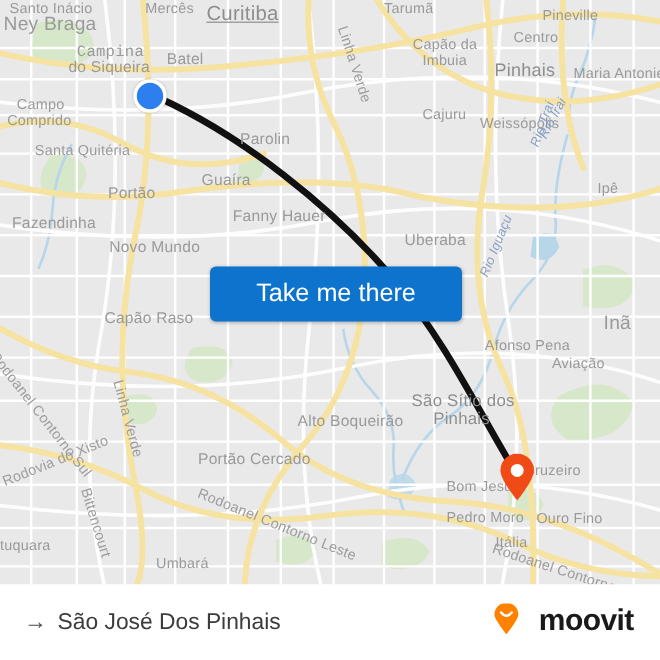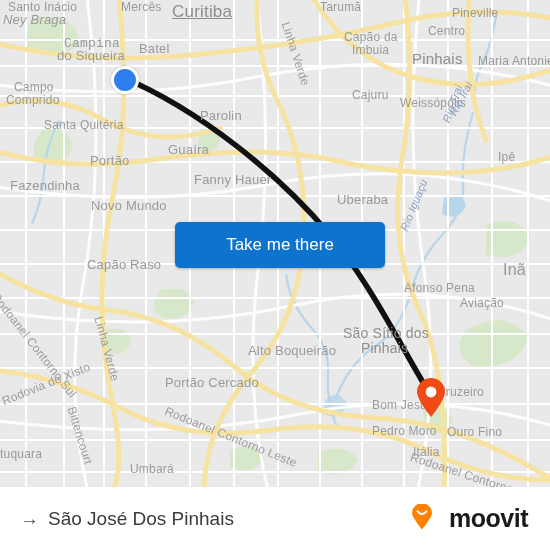--- a/index.html
+++ b/index.html
@@ -38,21 +38,21 @@
     left:111px;top:66px;
   }
   .dest-pin{
     position:absolute;left:416px;top:378px;width:30px;height:40px;
   }
 
   
   .cta{
     position:absolute;left:175px;top:222px;width:210px;height:46px;
     background:#0d73cc;border:none;border-radius:5px;
-    color:#ffffff;font-size:17px;font-family:"Liberation Sans", sans-serif;
+    color:#ffffff;font-size:21px;font-family:"Liberation Sans", sans-serif;
     cursor:pointer;
     box-shadow:0 1px 3px rgba(0,0,0,.25);
     display:flex;align-items:center;justify-content:center;
     padding:0;
     text-align:right;
   }
 
   
   .attrib{
     position:absolute;left:0;top:462px;width:550px;height:25px;
@@ -178,34 +178,34 @@
         <path d="M122 77 C 200 110, 280 175, 330 235 C 372 286, 400 345, 431 396" stroke="#111111" stroke-width="5.5" fill="none" stroke-linecap="round"></path>
       </g>
     </svg>
 
     <div id="labels">
         <div class="maplabel " style="left: 8px; top: 0px; font-size: 12px;">Santo Inácio</div>
         <div class="maplabel " style="left: 121px; top: 0px; font-size: 12px;">Mercês</div>
         <div class="maplabel city" style="left: 172px; top: 2px; font-size: 17px; text-decoration: underline;">Curitiba</div>
         <div class="maplabel " style="left: 320px; top: 0px; font-size: 12px;">Tarumã</div>
         <div class="maplabel " style="left: 452px; top: 6px; font-size: 12px;">Pineville</div>
-        <div class="maplabel " style="left: 3px; top: 12px; font-size: 13px; font-style: italic;">Ney Braga</div>
+        <div class="maplabel " style="left: 3px; top: 12px; font-size: 16px;">Ney Braga</div>
         <div class="maplabel " style="left: 64px; top: 36px; font-size: 13px; font-family: Liberation Mono, monospace;">Campina</div>
         <div class="maplabel " style="left: 57px; top: 48px; font-size: 13px;">do Siqueira</div>
         <div class="maplabel " style="left: 139px; top: 41px; font-size: 13px;">Batel</div>
         <div class="maplabel " style="left: 344px; top: 30px; font-size: 12px;">Capão da</div>
         <div class="maplabel " style="left: 352px; top: 43px; font-size: 12px;">Imbuia</div>
         <div class="maplabel " style="left: 428px; top: 24px; font-size: 12px;">Centro</div>
         <div class="maplabel city" style="left: 412px; top: 50px; font-size: 15px;">Pinhais</div>
         <div class="maplabel " style="left: 478px; top: 54px; font-size: 12px;">Maria Antonieta</div>
         <div class="maplabel " style="left: 14px; top: 80px; font-size: 12px;">Campo</div>
         <div class="maplabel " style="left: 6px; top: 93px; font-size: 12px;">Comprido</div>
         <div class="maplabel " style="left: 352px; top: 88px; font-size: 12px;">Cajuru</div>
         <div class="maplabel " style="left: 400px; top: 96px; font-size: 12px;">Weissópolis</div>
-        <div class="maplabel " style="left: 44px; top: 118px; font-size: 12px;">Santa Quitéria</div>
+        <div class="maplabel " style="left: 29px; top: 118px; font-size: 12px;">Santa Quitéria</div>
         <div class="maplabel " style="left: 200px; top: 108px; font-size: 13px;">Parolin</div>
         <div class="maplabel " style="left: 168px; top: 142px; font-size: 13px;">Guaíra</div>
         <div class="maplabel " style="left: 90px; top: 153px; font-size: 13px;">Portão</div>
         <div class="maplabel " style="left: 498px; top: 150px; font-size: 12px;">Ipê</div>
         <div class="maplabel " style="left: 10px; top: 178px; font-size: 13px;">Fazendinha</div>
         <div class="maplabel " style="left: 194px; top: 172px; font-size: 13px;">Fanny Hauer</div>
         <div class="maplabel " style="left: 337px; top: 192px; font-size: 13px;">Uberaba</div>
         <div class="maplabel " style="left: 91px; top: 198px; font-size: 13px;">Novo Mundo</div>
         <div class="maplabel " style="left: 503px; top: 261px; font-size: 16px;">Inã</div>
         <div class="maplabel " style="left: 404px; top: 281px; font-size: 12px;">Afonso Pena</div>

